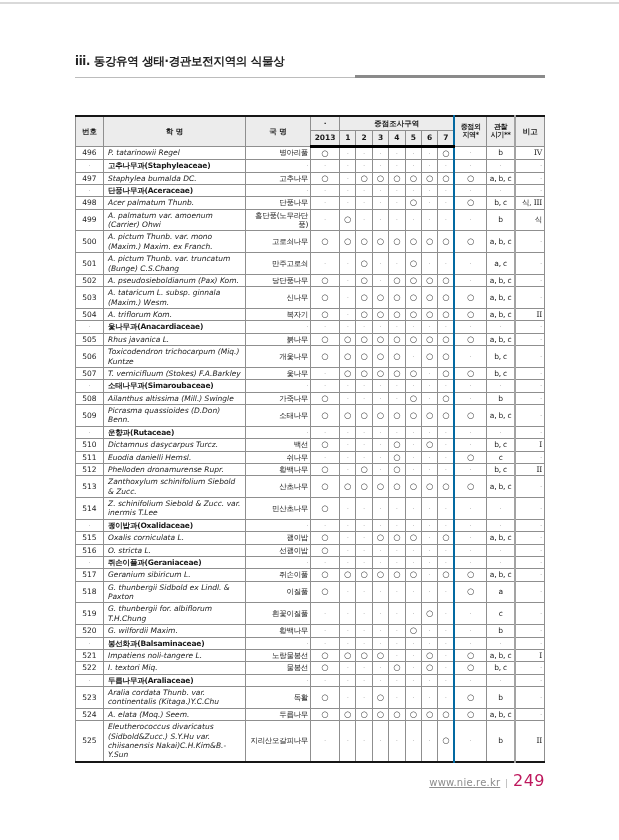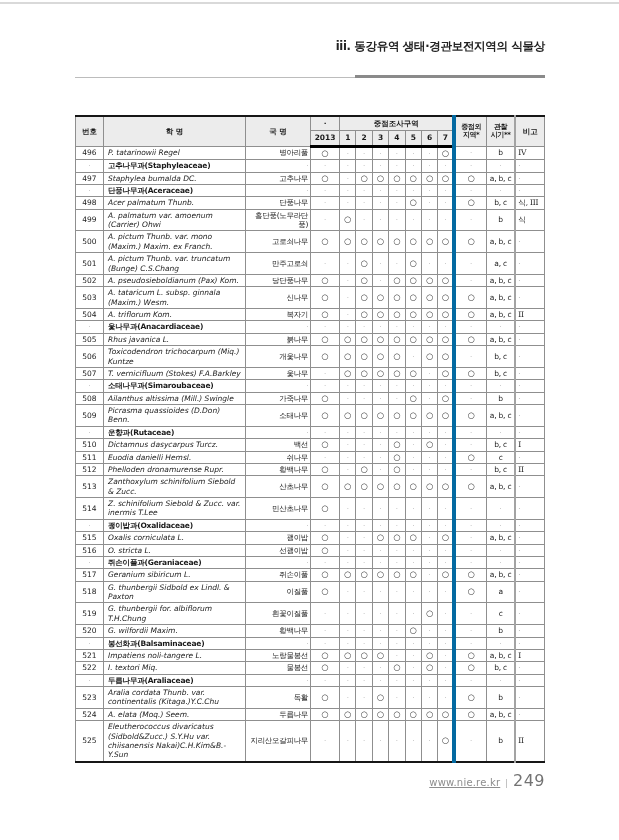--- a/index.html
+++ b/index.html
@@ -3,21 +3,21 @@
 <meta charset="utf-8">
 <style>
   html,body { margin:0; padding:0; background:#e9e9e9; }
   .page {
     position:relative; width:619px; height:840px; background:#ffffff;
     font-family:"DejaVu Sans","Liberation Sans",sans-serif; color:#1a1a1a;
     overflow:hidden; margin:0 auto;
   }
   .scan-top-line { position:absolute; top:2px; left:0; width:100%; height:2px; background:#d9d9d9; }
 
-  .doc-header { position:absolute; top:35px; left:75px; width:470px; text-align:right; }
+  .doc-header { position:absolute; top:50px; left:75px; width:470px; }
   .doc-title { font-size:11.5px; font-weight:600; letter-spacing:-0.3px; color:#222; }
   .header-rule { position:absolute; top:77px; left:75px; width:470px; height:1px; background:#bcbcbc; }
   .header-rule-accent { position:absolute; top:75px; left:355px; width:190px; height:3px; background:#8a8a8a; }
 
   .table-wrap { position:absolute; top:115px; left:75px; width:470px; }
   table.flora {
     border-collapse:collapse; table-layout:fixed; width:470px;
     font-size:7.5px; line-height:1.25;
     border-top:2px solid #161616; border-bottom:2px solid #161616;
     border-left:1px solid #4a4a4a; border-right:1px solid #4a4a4a;
@@ -30,33 +30,33 @@
   col.c-no { width:28px; } col.c-sci { width:142px; } col.c-kor { width:65px; }
   col.c-year { width:29px; } col.c-z { width:16.4px; }
   col.c-out { width:32px; } col.c-obs { width:29px; } col.c-note { width:29px; }
 
   td.no { text-align:center; color:#222; }
   td.sci { text-align:left; padding-left:4px; font-style:italic; }
   td.sci.family { font-style:normal; font-weight:700; letter-spacing:-0.2px;margin-top:12px; }
   td.kor { text-align:right; padding-left:4px; letter-spacing:-0.3px; }
   td.mark { text-align:center; }
   td.obs { text-align:center; letter-spacing:-0.2px; }
-  td.note { text-align:left; font-family:"DejaVu Serif","Liberation Serif",serif; letter-spacing:-0.2px; }
+  td.note { text-align:right; font-family:"DejaVu Serif","Liberation Serif",serif; letter-spacing:-0.2px; }
   .circ { font-size:8.5px; color:#3d3d3d; line-height:1; }
   .dot  { font-size:7px; color:#a8a8a8; line-height:1; }
-  td.outcol, th.outcol { border-left:4px solid #0369a1; }
+  td.outcol, th.outcol { border-left:2px solid #0369a1; }
   td.notecol, th.notecol { border-left:2px solid #a3a3a3; }
   th.small2 { font-size:7px; line-height:1.2; letter-spacing:-0.4px; }
   th.topdot { font-weight:400; }
 
   .doc-footer { position:absolute; top:771px; left:75px; width:470px;
     display:flex; justify-content:flex-end; align-items:baseline; gap:5px; }
   .footer-site { font-size:10px; color:#8d8d8d; letter-spacing:0.2px;text-decoration:underline; }
   .footer-sep { font-size:8px; color:#aaaaaa; }
-  .footer-page { font-size:16px; color:#737373; font-weight:400; letter-spacing:0.5px; }
+  .footer-page { font-size:16px; color:#be185d; font-weight:400; letter-spacing:0.5px; }
 </style>
 </head>
 <body>
 
 <div class="page">
   <div class="scan-top-line"></div>
 
   <div class="doc-header">
     <span class="doc-title">iii. 동강유역 생태·경관보전지역의 식물상</span>
   </div>

